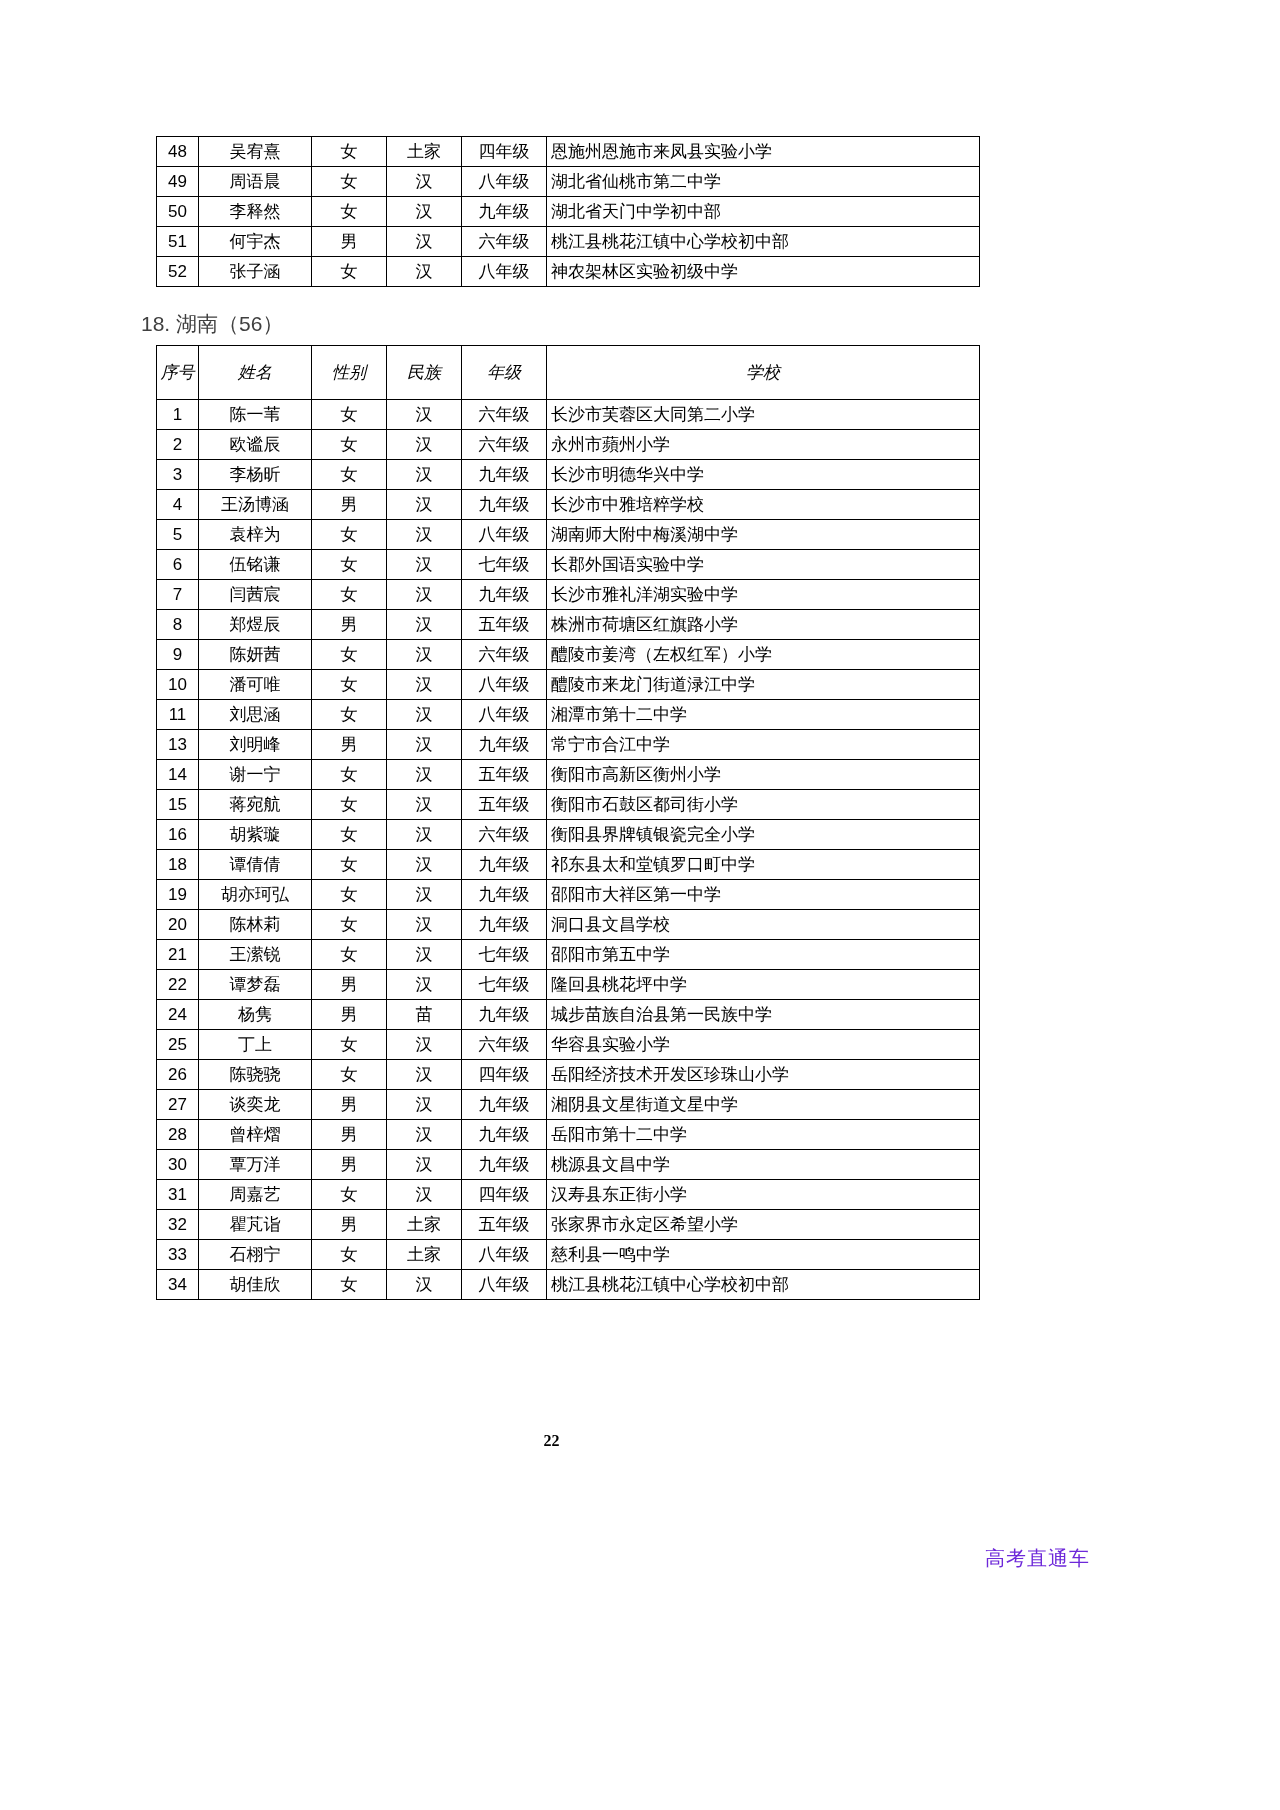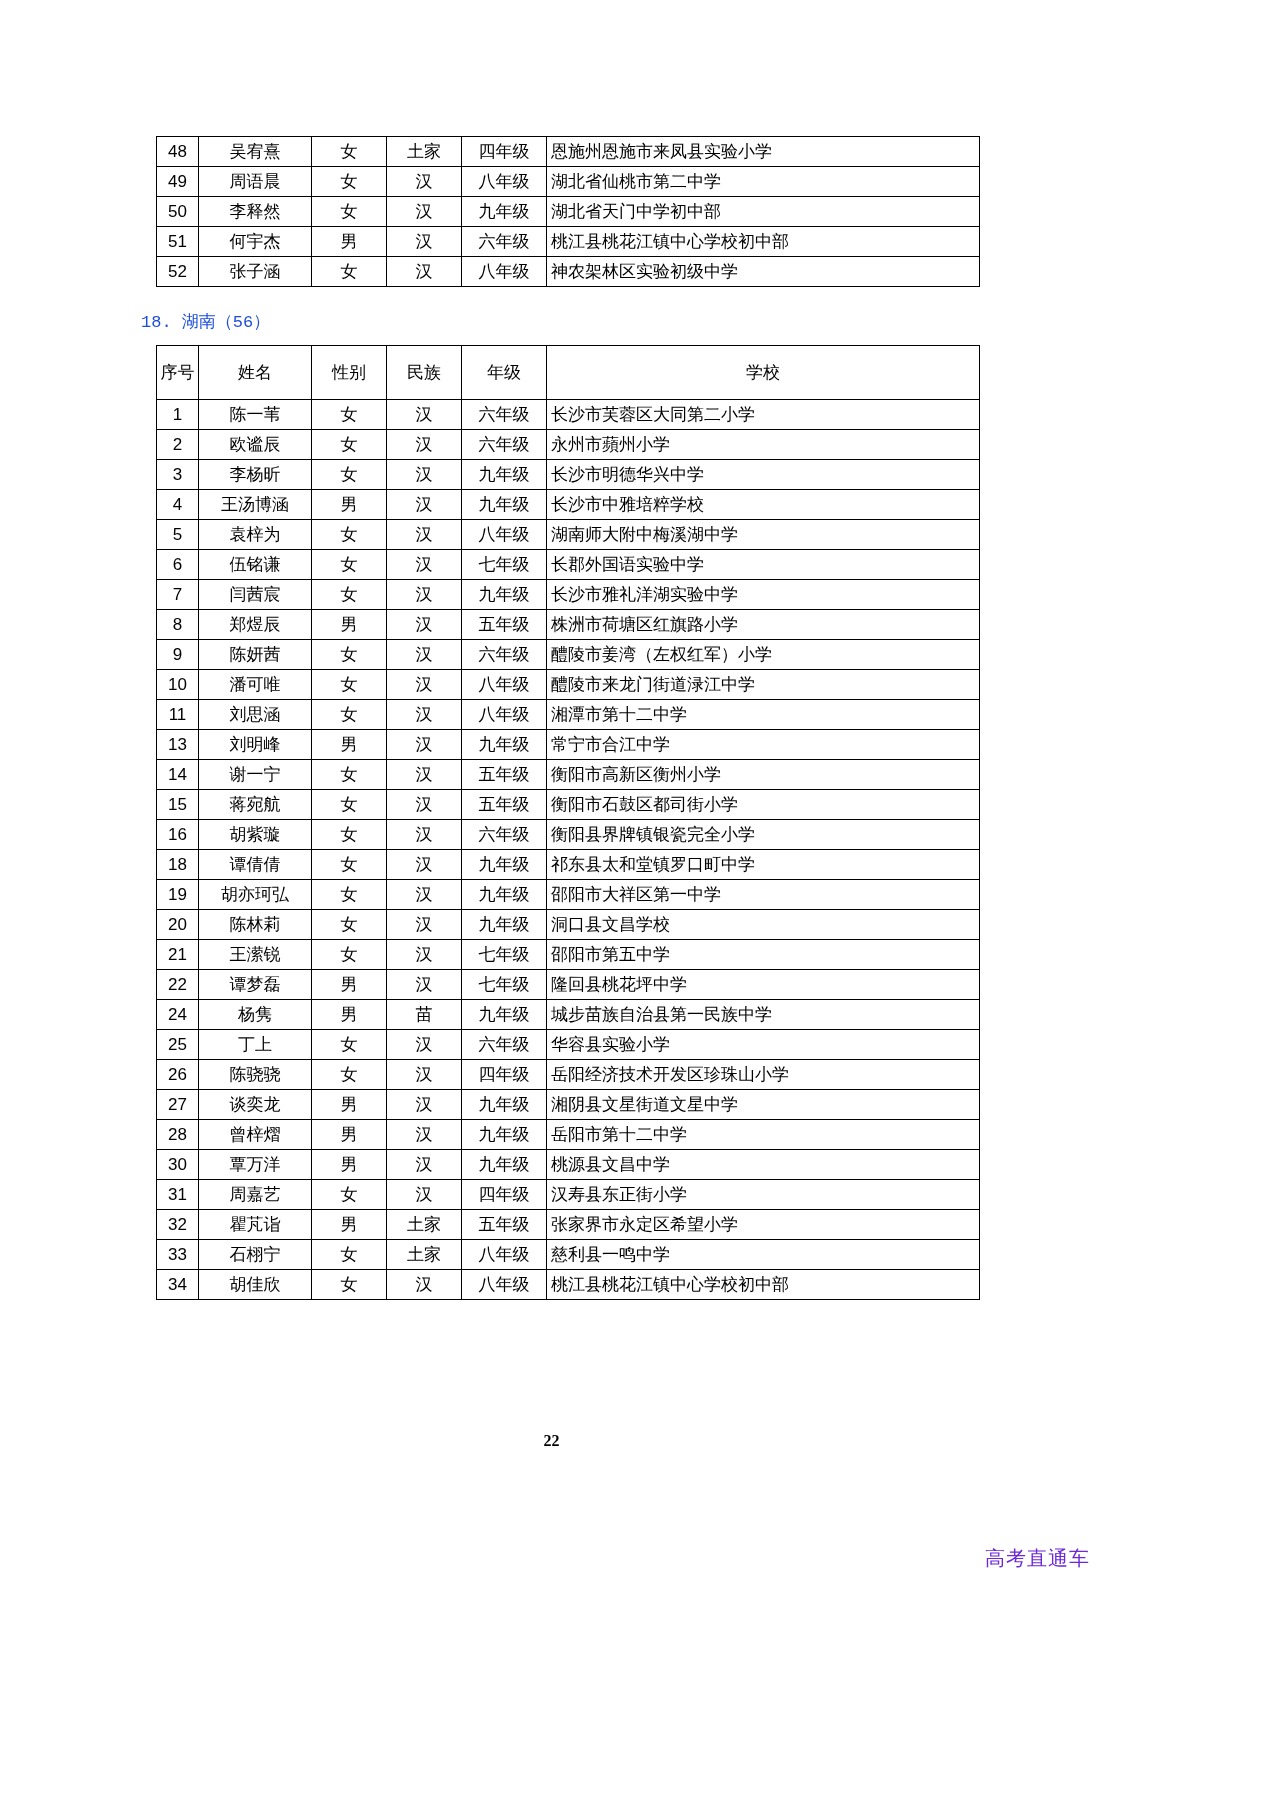--- a/index.html
+++ b/index.html
@@ -35,34 +35,34 @@
     line-height: 1.25;
   }
   .tbl td.c5 { text-align: left; padding-left: 4px; }
   .tbl.continued { top: 136px; }
   .tbl.main { top: 345px; }
   .tbl.main thead th {
     height: 54px;
     white-space: normal;
     line-height: 1.15;
     vertical-align: middle;
+    font-style: italic;
   }
   .col-num    { width: 42px;  }
   .col-name   { width: 113px; }
   .col-gender { width: 75px;  }
   .col-ethnic { width: 75px;  }
   .col-grade  { width: 85px;  }
   .col-school { width: 433px; }
   .section-heading {
     position: absolute;
     left: 141px;
     top: 310px;
-    font-size: 17px;
-    color: #1d4ed8;
-    font-family: Liberation Mono, monospace;
+    font-size: 21px;
+    color: #404040;
   }
   .page-number {
     position: absolute;
     left: 140px;
     top: 1432px;
     width: 823px;
     text-align: center;
     font-family: "Liberation Serif", "DejaVu Serif", serif;
     font-weight: bold;
     font-size: 16px;

